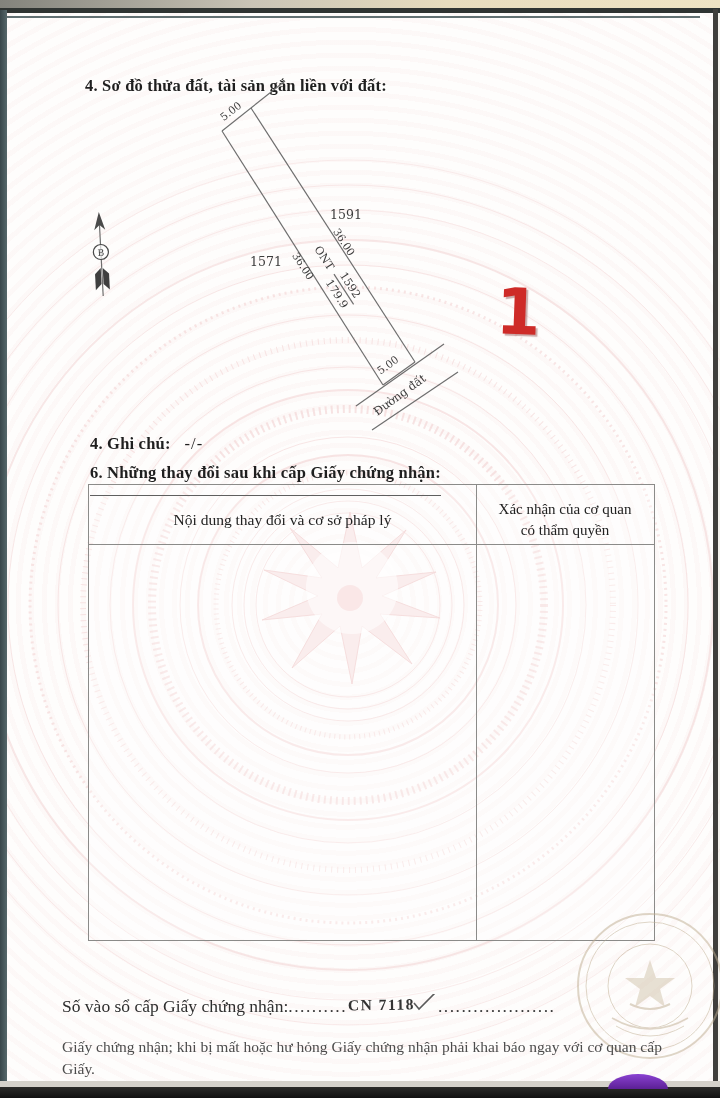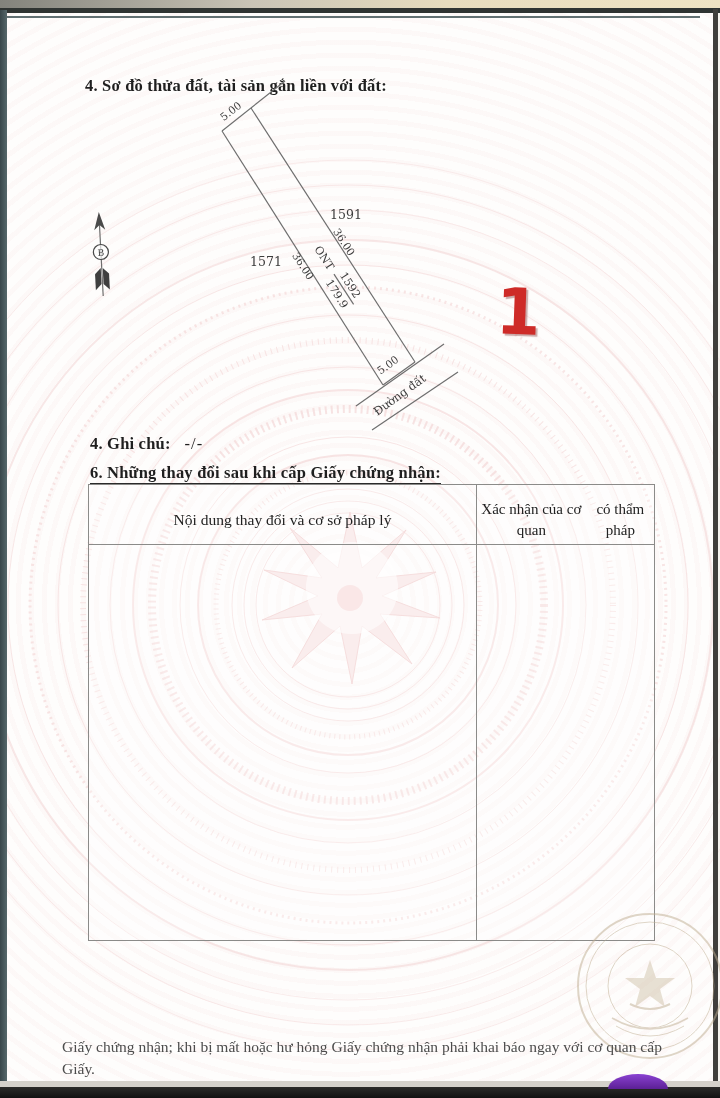--- a/index.html
+++ b/index.html
@@ -28,29 +28,29 @@
   .paper::before{content:"";position:absolute;inset:0;
     background:repeating-radial-gradient(circle at 48% 55%,rgba(242,206,206,.10) 0 5px,rgba(255,255,255,0) 5px 13px);}
   .wm{position:absolute;left:0;top:0;pointer-events:none;}
   
   .h-sec{position:absolute;font-weight:bold;font-size:16.5px;letter-spacing:.2px;}
   .s4{left:85px;top:76px;font-family:Liberation Serif, serif;}
   .s5{left:90px;top:434px;font-weight:normal;}
   .s5 .lbl{font-weight:bold;}
   .s5 .val{font-weight:normal;margin-left:14px;letter-spacing:1px;}
   .s6{left:90px;top:463px;}
-  .s6 span{border-bottom:1.5px solid #2a2a2a;padding-bottom:1px;}
+  .s6 span{border-bottom:1.5px solid #2a2a2a;padding-bottom:13px;}
   
   .chg-table{position:absolute;left:88px;top:484px;width:565px;height:455px;
     border:1.2px solid #8b8b89;background:rgba(255,255,255,.25);}
   .chg-head{position:absolute;left:0;top:10px;width:100%;height:49px;border-bottom:1.2px solid #8b8b89;
     display:flex;font-family:Liberation Serif, serif;}
   .chg-col1{width:387px;display:flex;align-items:center;justify-content:center;
     font-size:15.5px;color:#222;}
-  .chg-col2{flex:1;display:flex;flex-direction:row;align-items:center;justify-content:center;
+  .chg-col2{flex:1;display:flex;flex-direction:column;align-items:center;justify-content:center;
     font-size:15px;line-height:1.35;color:#222;text-align:center;}
   .chg-divider{position:absolute;left:387px;top:0;width:1.2px;height:100%;background:#8b8b89;}
   
   .registry{position:absolute;left:62px;top:994px;font-size:17.5px;color:#2e2e2e;white-space:nowrap;}
   .registry .dots{letter-spacing:1.5px;color:#3a3a3a;}
   .registry .num{font-weight:bold;font-size:15.5px;letter-spacing:1.5px;color:#333;
     display:inline-block;transform:translateY(-2px) rotate(-1deg);margin:0 1px;}
   .tick{display:inline-block;vertical-align:-2px;margin-left:-4px;}
   
   .footer{position:absolute;left:62px;top:1036px;width:612px;font-size:15.5px;
@@ -156,35 +156,40 @@
 
   <div class="h-sec s6">
     <span>6. Những thay đổi sau khi cấp Giấy chứng nhận:</span>
   </div>
   <div class="chg-table">
     <div class="chg-divider"></div>
     <div class="chg-head">
       <div class="chg-col1">Nội dung thay đổi và cơ sở pháp lý</div>
       <div class="chg-col2">
         <span>Xác nhận của cơ quan</span>
-        <span>có thẩm pháp</span>
+        <span>có thẩm quyền</span>
       </div>
     </div>
   </div>
 
   <svg class="seal" width="156" height="156" viewBox="0 0 156 156">
     <g stroke="#bfae92" fill="none">
       <circle cx="78" cy="78" r="72" stroke-width="2"></circle>
       <circle cx="78" cy="78" r="64" stroke-width="1"></circle>
       <circle cx="78" cy="78" r="42" stroke-width="1"></circle>
       <path d="M40,110 Q78,132 116,110" stroke-width="1.5"></path>
       <path d="M44,118 Q78,138 112,118" stroke-width="1"></path>
     </g>
     <polygon points="78,52 84,70 103,70 88,81 93,99 78,88 63,99 68,81 53,70 72,70" fill="#c6b596" opacity=".8"></polygon>
     <path d="M58,96 Q78,106 98,96" stroke="#bfae92" fill="none" stroke-width="2"></path>
   </svg>
 
+  <div class="registry">
+    <span>Số vào sổ cấp Giấy chứng nhận:</span><span class="dots">..........</span><span class="num">CN 7118</span><span class="tick"><svg width="26" height="20" viewBox="0 0 26 20">
+          <path d="M2,9 L7,15 L24,-2" stroke="#5a5a5a" stroke-width="1.6" fill="none"></path>
+        </svg></span><span class="dots">....................</span>
+  </div>
 
   <div class="footer">
     <div>Giấy chứng nhận; khi bị mất hoặc hư hỏng Giấy chứng nhận phải khai báo ngay với cơ quan cấp Giấy.</div>
   </div>
 
 </div>
 
 </body></html>

